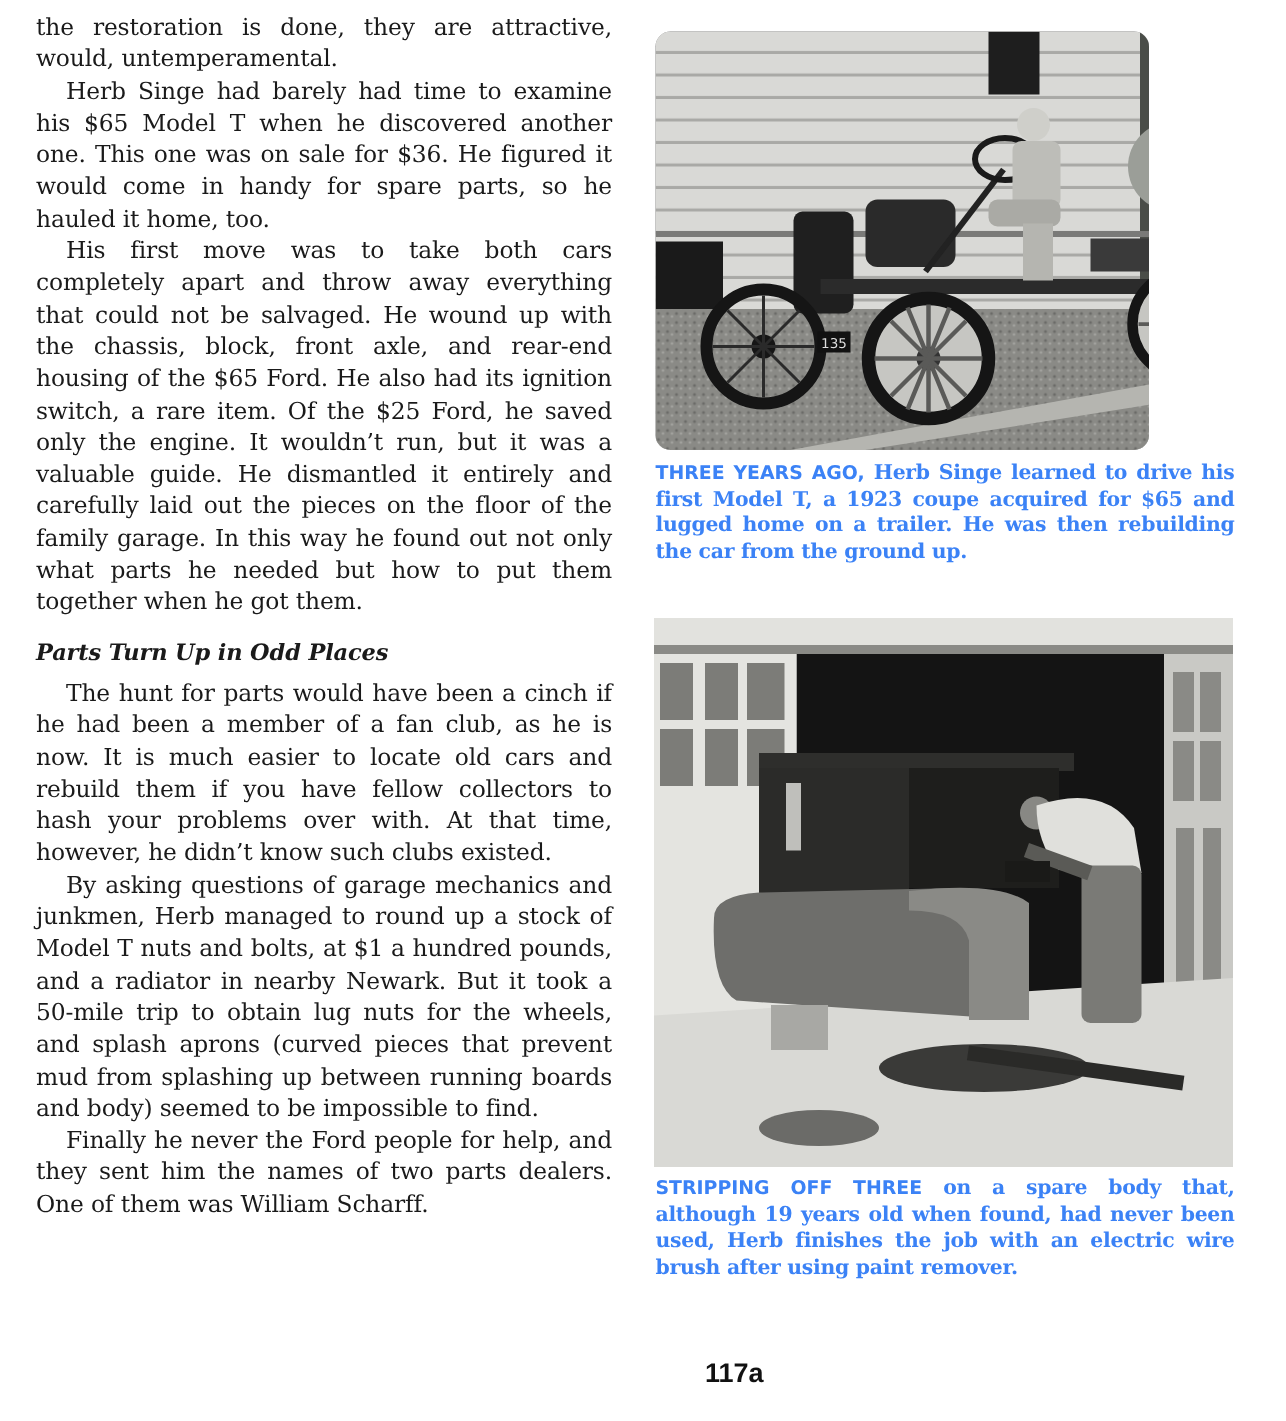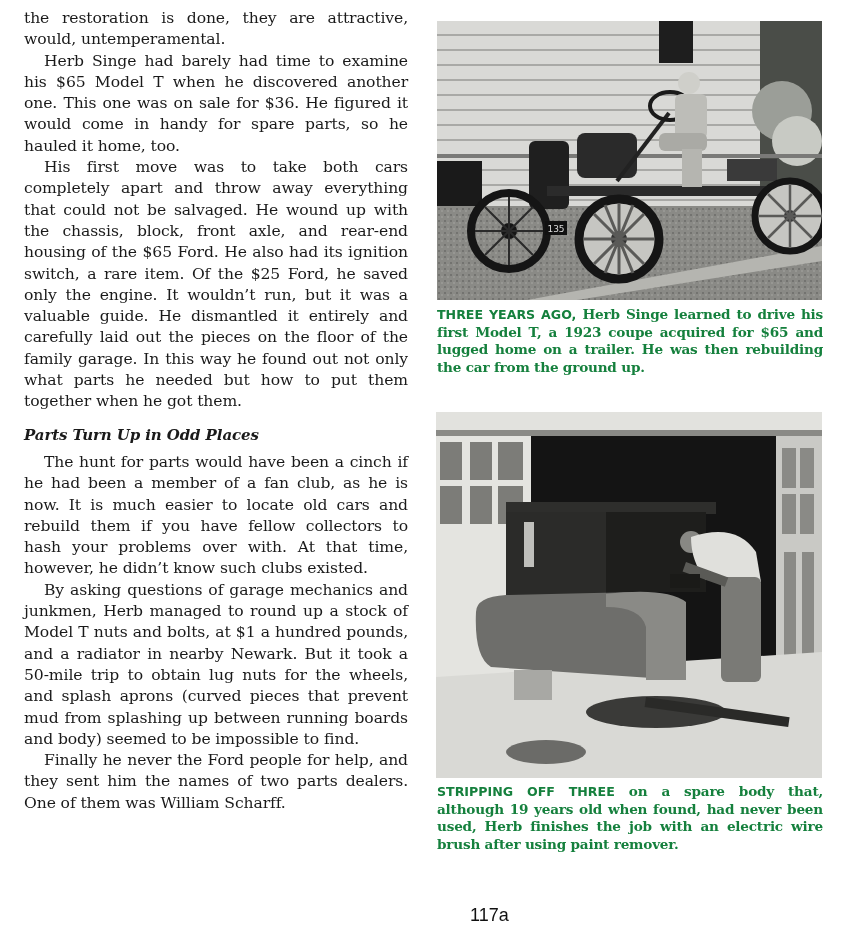--- a/index.html
+++ b/index.html
@@ -12,38 +12,38 @@
   }
   .col-left p { margin: 0; text-indent: 20px; }
   .col-left p.noindent { text-indent: 0; }
   .subhead {
     font-style: italic; font-weight: bold; 
     margin: 12px 0 6px 0; font-size: 15px; text-indent: 0;
   }
   .photo {
     position: absolute; background: #888; overflow: hidden;
   }
-  #photo1 { left: 437px; top: 21px; width: 385px; height: 279px; }
+  #photo1 { left: 437px; top: 21px; width: 329px; height: 279px; border-radius: 10px; }
   #photo2 { left: 436px; top: 412px; width: 386px; height: 366px; }
   .caption {
     position: absolute; left: 437px; width: 386px;
     font-family: "DejaVu Serif", "Liberation Serif", serif;
     font-weight: bold; font-size: 13.6px; line-height: 17.6px;
-    color: #15803d; text-align: justify; letter-spacing: -0.2px;
+    color: #3b82f6; text-align: justify; letter-spacing: -0.2px;
   }
   .caption .lead {
     font-family: "DejaVu Sans", "Liberation Sans", sans-serif;
     font-weight: bold; font-size: 12.6px; letter-spacing: 0;
   }
   #caption1 { top: 306px; }
   #caption2 { top: 783px; }
   .page-num {
     position: absolute; left: 470px; top: 905px;
     font-family: "Liberation Sans", "DejaVu Sans", sans-serif;
-    font-size: 18px; color: #111;
+    font-size: 18px; color: #111; font-weight: bold;
   }
   svg { display: block; }
 </style>
 </head>
 <body>
 
 <div class="col-left">
   <p class="noindent">the restoration is done, they are attractive, would, untemperamental.</p>
   <p>Herb Singe had barely had time to examine his $65 Model T when he discovered another one. This one was on sale for $36. He figured it would come in handy for spare parts, so he hauled it home, too.</p>
   <p>His first move was to take both cars completely apart and throw away everything that could not be salvaged. He wound up with the chassis, block, front axle, and rear-end housing of the $65 Ford. He also had its ignition switch, a rare item. Of the $25 Ford, he saved only the engine. It wouldn’t run, but it was a valuable guide. He dismantled it entirely and carefully laid out the pieces on the floor of the family garage. In this way he found out not only what parts he needed but how to put them together when he got them.</p>

